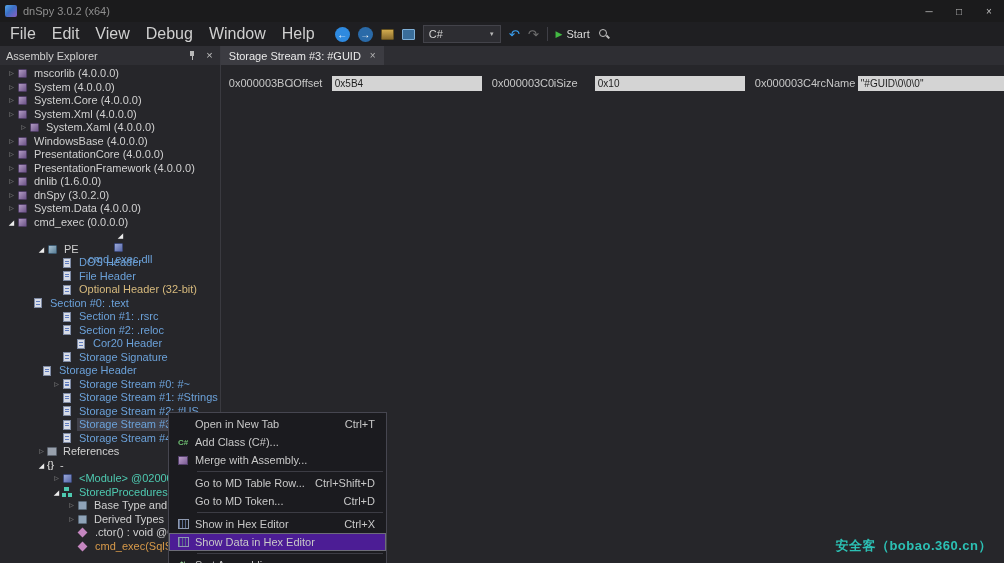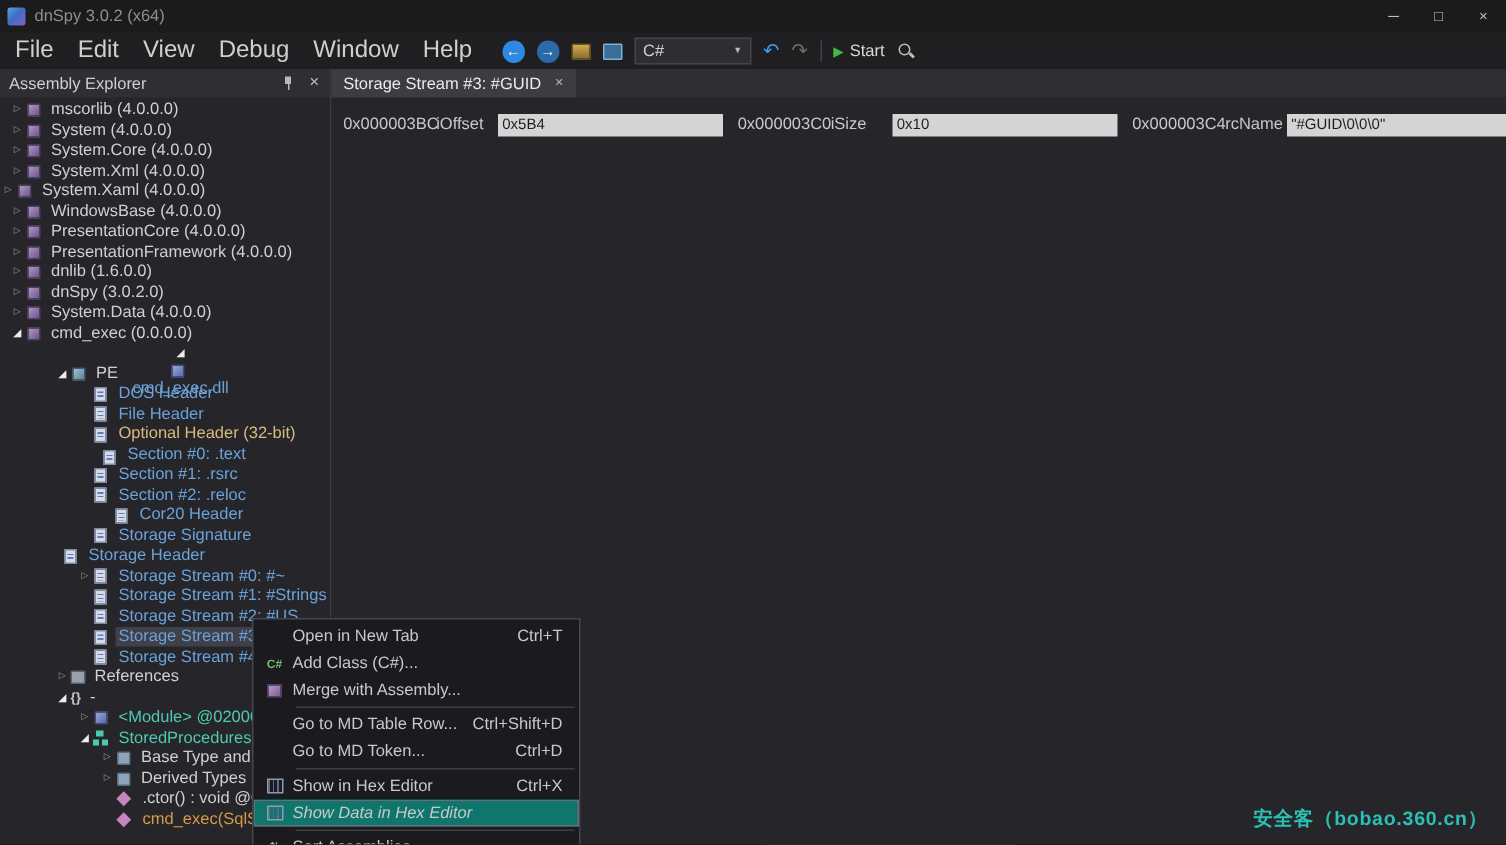--- a/index.html
+++ b/index.html
@@ -78,21 +78,21 @@
   .hex-offset{width:62px;font-size:11px;color:#c8c8c8;}
   .hex-name{width:41px;font-size:11px;color:#c8c8c8;}
   .hex-input{width:150px;height:15px;background:#d4d4d4;border:none;outline:none;font-size:10px;color:#1e1e1e;padding:0 3px;
     font-family:"Liberation Sans","DejaVu Sans",sans-serif;}
 
   .watermark{position:absolute;right:12px;bottom:8px;font-size:13px;font-weight:bold;color:#2cc0b4;letter-spacing:.5px;}
 
   
   .context-menu{position:absolute;left:168px;top:412px;width:219px;background:#1b1b1f;border:1px solid #464650;padding:2px 0;z-index:10;}
   .cm-item{height:18px;display:flex;align-items:center;padding:0 3px 0 2px;font-size:11px;color:#c8c8c8;}
-  .cm-item.hl{background:#0f766e;box-shadow:inset 0 0 0 1px #6d6d78;font-style:italic;}
+  .cm-item.hl{background:#4c1d95;box-shadow:inset 0 0 0 1px #6d6d78;}
   .cm-icon{width:24px;flex:none;display:flex;align-items:center;justify-content:center;}
   .cm-label{flex:none;}
   .cm-shortcut{margin-left:auto;padding-right:8px;font-size:11px;color:#c8c8c8;}
   .cm-sep{height:1px;background:#3c3c44;margin:2px 3px 2px 28px;}
   .cmi-add-class{font-size:8px;font-weight:bold;color:#6fbf73;}
   .cmi-merge-assembly{width:10px;height:9px;background:linear-gradient(135deg,#b99dc9,#7d5d96);border:1px solid #54406b;}
   .cmi-hex-editor{width:11px;height:10px;border:1px solid #8f9ab0;
     background:repeating-linear-gradient(90deg,#5a6a8a 0 1px,transparent 1px 3px);}
   .cmi-sort{font-size:9px;color:#9ad19a;}
 </style>
@@ -169,21 +169,21 @@
           <div class="tree-row" style="padding-left: 6px;">
             <span class="expander">▷</span>
             <span class="ticon ticon-assembly"></span>
             <span class="tlabel c-default">System.Core (4.0.0.0)</span>
           </div>
           <div class="tree-row" style="padding-left: 6px;">
             <span class="expander">▷</span>
             <span class="ticon ticon-assembly"></span>
             <span class="tlabel c-default">System.Xml (4.0.0.0)</span>
           </div>
-          <div class="tree-row" style="padding-left: 0;">
+          <div class="tree-row" style="padding-left: 18px;">
             <span class="expander">▷</span>
             <span class="ticon ticon-assembly"></span>
             <span class="tlabel c-default">System.Xaml (4.0.0.0)</span>
           </div>
           <div class="tree-row" style="padding-left: 6px;">
             <span class="expander">▷</span>
             <span class="ticon ticon-assembly"></span>
             <span class="tlabel c-default">WindowsBase (4.0.0.0)</span>
           </div>
           <div class="tree-row" style="padding-left: 6px;">
@@ -234,21 +234,21 @@
           <div class="tree-row" style="padding-left: 51px;">
             <span class="expander"></span>
             <span class="ticon ticon-binary-file"></span>
             <span class="tlabel c-blue">File Header</span>
           </div>
           <div class="tree-row" style="padding-left: 51px;">
             <span class="expander"></span>
             <span class="ticon ticon-binary-file"></span>
             <span class="tlabel c-gold">Optional Header (32-bit)</span>
           </div>
-          <div class="tree-row" style="padding-left: 57px; align-items: flex-end;">
+          <div class="tree-row" style="padding-left: 22px;">
             <span class="expander"></span>
             <span class="ticon ticon-binary-file"></span>
             <span class="tlabel c-blue">Section #0: .text</span>
           </div>
           <div class="tree-row" style="padding-left: 51px;">
             <span class="expander"></span>
             <span class="ticon ticon-binary-file"></span>
             <span class="tlabel c-blue">Section #1: .rsrc</span>
           </div>
           <div class="tree-row" style="padding-left: 51px;">

